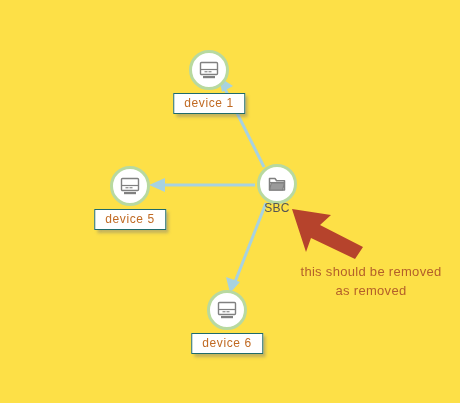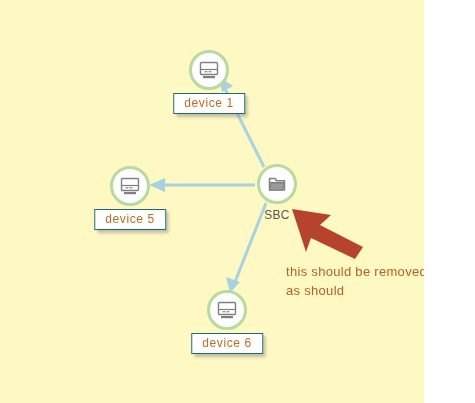--- a/index.html
+++ b/index.html
@@ -5,23 +5,23 @@
   html, body {
     margin: 0;
     padding: 0;
     background: #ffffff;
   }
   body {
     font-family: "Liberation Sans", sans-serif;
   }
   #canvas {
     position: relative;
-    width: 424px;
+    width: 460px;
     height: 403px;
-    background: #fef9c3;
+    background: #fde047;
     overflow: hidden;
   }
   #edge-layer {
     position: absolute;
     left: 0;
     top: 0;
     width: 475px;
     height: 403px;
   }
   #annotation-layer {
@@ -84,33 +84,33 @@
     font-size: 12px;
     line-height: 14px;
     letter-spacing: 0.3px;
   }
   #node-device1 { left: 209px; top: 70px; }
   #node-device2 { left: 130px; top: 186px; }
   #node-sbc     { left: 277px; top: 184px; }
   #node-device3 { left: 227px; top: 310px; }
   #node-device1 .node-label { top: 23px; }
   #node-device2 .node-label { top: 23px; }
-  #node-sbc .node-label     { top: 21px; }
+  #node-sbc .node-label     { top: 14px; }
   #node-device3 .node-label { top: 23px; }
   #annotation-text {
     position: absolute;
     left: 286px;
     top: 262px;
     width: 170px;
     color: #b35f2a;
     font-family: "Liberation Sans", sans-serif;
     font-size: 13px;
     line-height: 19px;
     letter-spacing: 0.3px;
-    text-align: left;
+    text-align: center;
   }
 </style>
 </head>
 <body>
 
 <div id="canvas">
 
   <svg id="edge-layer" viewBox="0 0 475 403" width="475" height="403" xmlns="http://www.w3.org/2000/svg">
 
     <g>
@@ -192,16 +192,16 @@
   </div>
 
   <svg id="annotation-layer" viewBox="0 0 475 403" width="475" height="403" xmlns="http://www.w3.org/2000/svg">
     <g>
       <polygon points="292,209 331,215 320,225 363,247 355,259 311,238 306,252" fill="#b6432c"></polygon>
     </g>
   </svg>
 
   <div id="annotation-text">
     <div>this should be removed</div>
-    <div>as should</div>
+    <div>as removed</div>
   </div>
 
 </div>
 
 </body></html>

